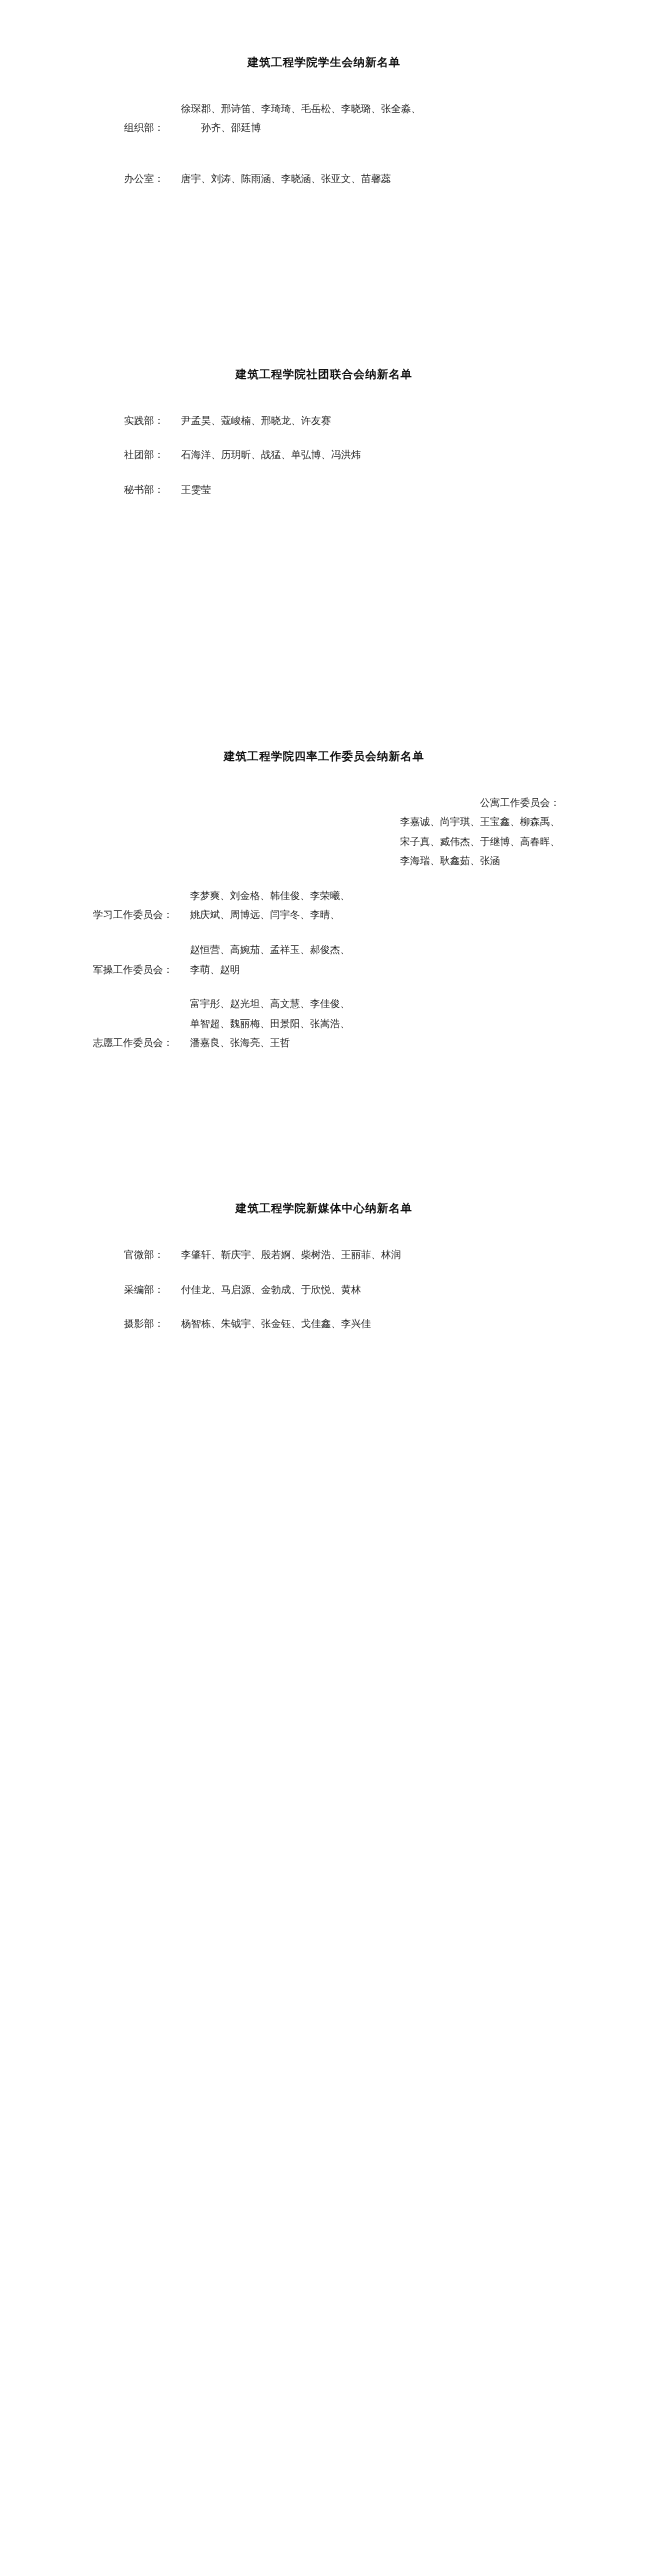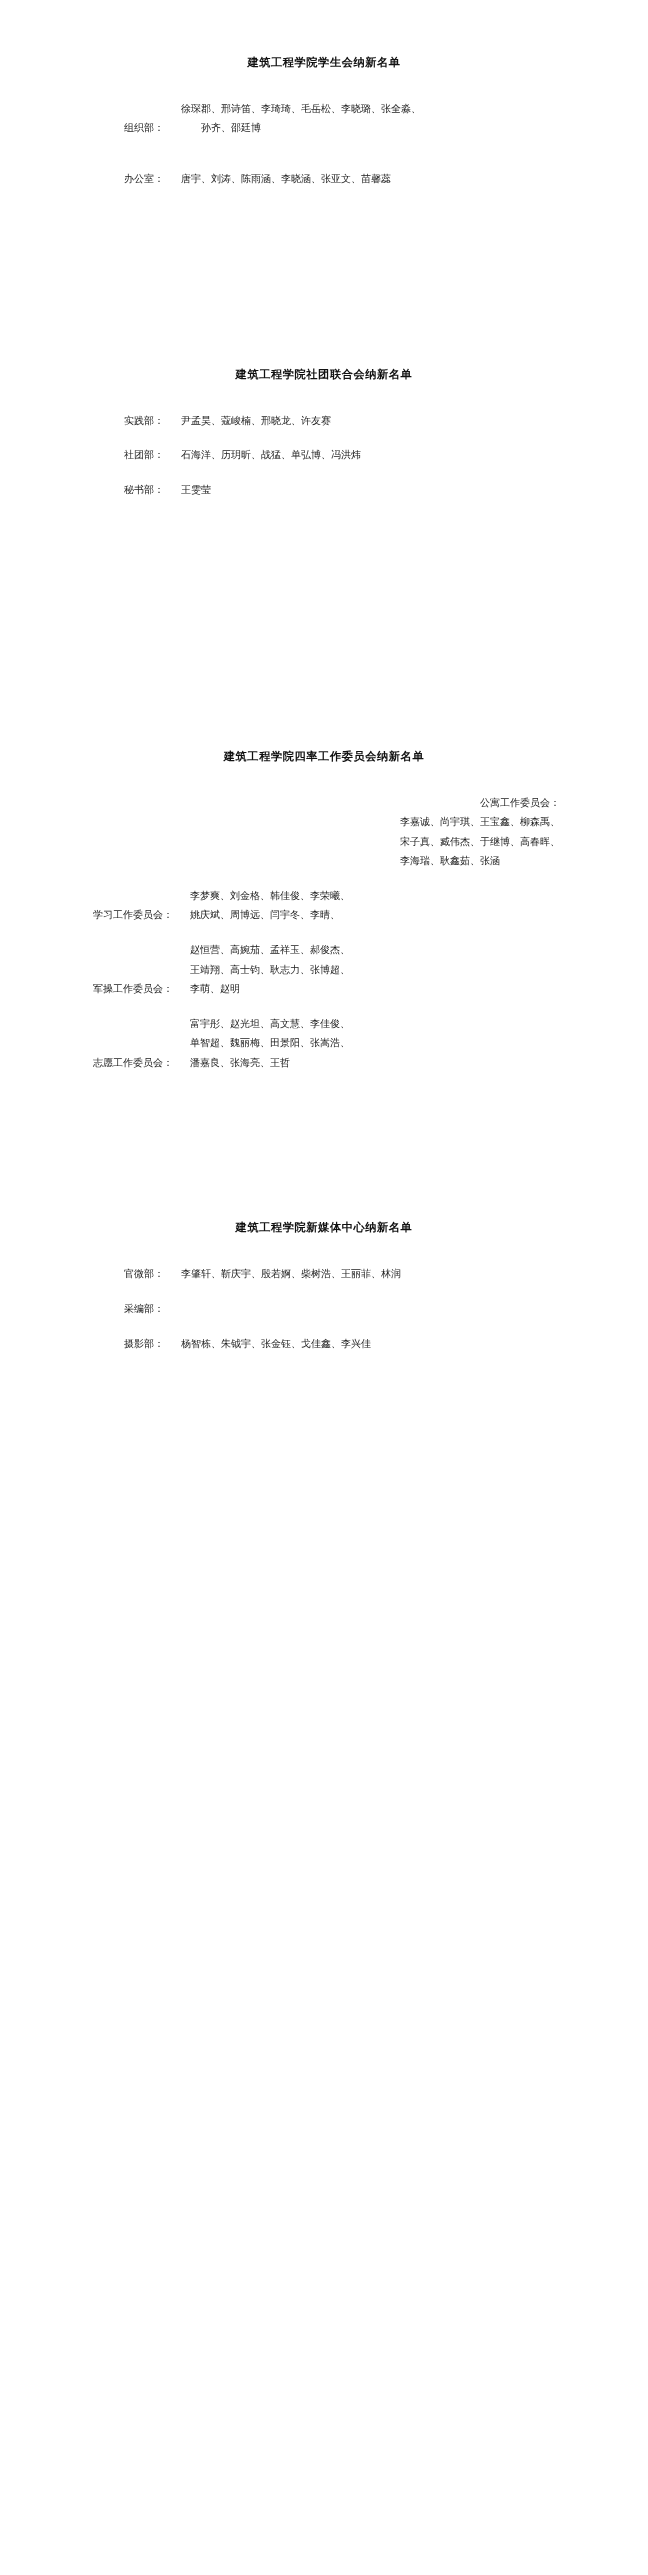--- a/index.html
+++ b/index.html
@@ -148,21 +148,20 @@
         <div class="line">李梦爽、刘金格、韩佳俊、李荣曦、</div>
         <div class="line">姚庆斌、周博远、闫宇冬、李晴、</div>
       </div>
     </div>
     <div class="sp-entry-gap"></div>
 
     <div class="entry" style="padding-left: 0px;">
       <div class="entry-label" style="width: 85px;">军操工作委员会：</div>
       <div class="entry-names">
         <div class="line">赵恒营、高婉茄、孟祥玉、郝俊杰、</div>
-        <div class="line">王靖翔、高士钧、耿志力、张博超、</div>
         <div class="line">李萌、赵明</div>
       </div>
     </div>
     <div class="sp-entry-gap"></div>
 
     <div class="entry" style="padding-left: 0px;">
       <div class="entry-label" style="width: 85px;">志愿工作委员会：</div>
       <div class="entry-names">
         <div class="line">富宇彤、赵光坦、高文慧、李佳俊、</div>
         <div class="line">单智超、魏丽梅、田景阳、张嵩浩、</div>
@@ -180,20 +179,23 @@
     <div class="entry" style="padding-left: 34px;">
       <div class="entry-label" style="width: 42px;">官微部：</div>
       <div class="entry-names">
         <div class="line">李肇轩、靳庆宇、殷若婀、柴树浩、王丽菲、林润</div>
       </div>
     </div>
     <div class="sp-entry-gap"></div>
 
     <div class="entry" style="padding-left: 34px;">
       <div class="entry-label" style="width: 42px;">采编部：</div>
+      <div class="entry-names">
+        <div class="line">付佳龙、马启源、金勃成、于欣悦、黄林</div>
+      </div>
     </div>
     <div class="sp-entry-gap"></div>
 
     <div class="entry" style="padding-left: 34px;">
       <div class="entry-label" style="width: 42px;">摄影部：</div>
       <div class="entry-names">
         <div class="line">杨智栋、朱钺宇、张金钰、戈佳鑫、李兴佳</div>
       </div>
     </div>
   </div>

